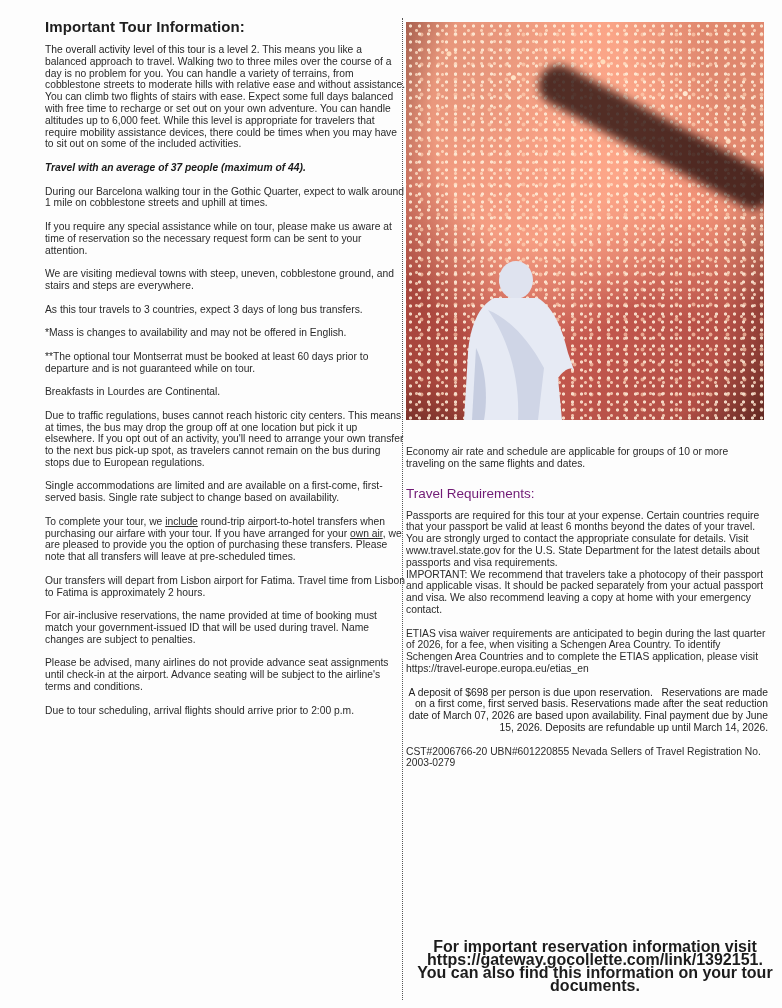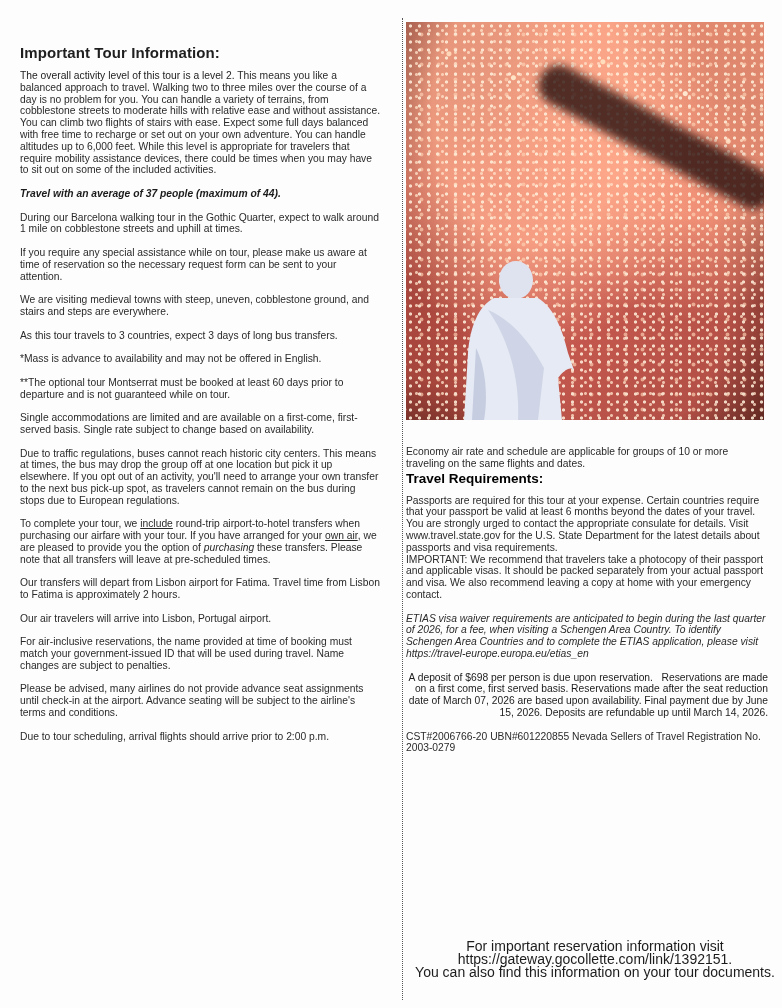--- a/index.html
+++ b/index.html
@@ -6,42 +6,42 @@
     html, body { width: 782px; height: 1008px; background: #ffffff; overflow: hidden; }
     body {
       position: relative;
       font-family: "Liberation Sans", "DejaVu Sans", sans-serif;
       color: #2a2a2a;
       font-size: 10.3px;
       line-height: 11.8px;
     }
     .page { position: absolute; inset: 0; background: #fdfdfd; }
     .col-left {
-      position: absolute; left: 20px; top: 18px; width: 360px; margin-top: 26px;
+      position: absolute; left: 45px; top: 18px; width: 360px;
     }
     .col-right {
       position: absolute; left: 406px; top: 22px; width: 362px;
     }
     .divider {
       position: absolute; left: 402px; top: 18px; width: 0; height: 982px;
       border-left: 1.5px dotted #555;
     }
     h1.section-title {
       font-size: 15px; line-height: 18px; font-weight: bold; color: #1f1f1f;
       margin-bottom: 8px; letter-spacing: 0.1px;
     }
     h2.section-title {
-      font-size: 13.5px; line-height: 16px; font-weight: bold; color: #000000;
-      margin: 1px 0 8px 0;
+      font-size: 13.5px; line-height: 16px; font-weight: normal; color: #701a75;
+      margin: 16px 0 8px 0;
     }
     p { margin: 0 0 11.8px 0; }
     p.tight { margin-bottom: 0; }
     .bold { font-weight: normal; color: #1c1c1c; }
     .italic-bold { font-style: italic; font-weight: bold; color: #1c1c1c; }
-    .italic { font-style: italic; }
+    .italic { }
     .u { text-decoration: underline; }
     .photo {
       width: 358px; height: 398px; margin-bottom: 26px; position: relative; overflow: hidden;
       background:
         radial-gradient(circle at 12% 8%, #ffd7b8 0 2px, transparent 3px),
         radial-gradient(circle at 30% 14%, #ffe3c6 0 2px, transparent 3px),
         radial-gradient(circle at 55% 10%, #ffdcbc 0 2px, transparent 3px),
         radial-gradient(circle at 78% 18%, #ffe6cf 0 2px, transparent 3px),
         radial-gradient(circle at 90% 30%, #ffd9bb 0 2px, transparent 3px),
         radial-gradient(ellipse at 35% 22%, rgba(255,170,140,0.85) 0 30%, transparent 55%),
@@ -63,48 +63,48 @@
     .photo .path {
       position: absolute; left: 120px; top: 95px; width: 260px; height: 40px;
       background: rgba(40,15,12,0.8); transform: rotate(28deg); filter: blur(4px);
       border-radius: 20px;
     }
     .photo .statue {
       position: absolute; left: 52px; top: 236px; width: 124px; height: 162px;
     }
     .footer-note {
       position: absolute; left: 414px; top: 940px; width: 362px;
-      text-align: center; font-weight: normal; font-size: 14px; line-height: 13px; color: #1c1c1c;
+      text-align: center; font-weight: bold; font-size: 16px; line-height: 13px; color: #1c1c1c;
     }
   </style>
 </head>
 <body>
 
 <div class="page">
 
   <div class="col-left">
     <h1 class="section-title">Important Tour Information:</h1>
 
     <p><span class="bold">The overall activity level of this tour is a level 2.</span><span> This means you like a balanced approach to travel. Walking two to three miles over the course of a day is no problem for you. You can handle a variety of terrains, from cobblestone streets to moderate hills with relative ease and without assistance. You can climb two flights of stairs with ease. Expect some full days balanced with free time to recharge or set out on your own adventure. You can handle altitudes up to 6,000 feet. While this level is appropriate for travelers that require mobility assistance devices, there could be times when you may have to sit out on some of the included activities.</span></p>
 
     <p class="italic-bold">Travel with an average of 37 people (maximum of 44).</p>
 
     <p>During our Barcelona walking tour in the Gothic Quarter, expect to walk around 1 mile on cobblestone streets and uphill at times.</p>
     <p>If you require any special assistance while on tour, please make us aware at time of reservation so the necessary request form can be sent to your attention.</p>
     <p>We are visiting medieval towns with steep, uneven, cobblestone ground, and stairs and steps are everywhere.</p>
     <p>As this tour travels to 3 countries, expect 3 days of long bus transfers.</p>
-    <p>*Mass is advance to availability and may not be offered in English.</p>
+    <p>*Mass is changes to availability and may not be offered in English.</p>
     <p>**The optional tour Montserrat must be booked at least 60 days prior to departure and is not guaranteed while on tour.</p>
+    <p>Breakfasts in Lourdes are Continental.</p>
+    <p>Due to traffic regulations, buses cannot reach historic city centers. This means at times, the bus may drop the group off at one location but pick it up elsewhere. If you opt out of an activity, you'll need to arrange your own transfer to the next bus pick-up spot, as travelers cannot remain on the bus during stops due to European regulations.</p>
     <p>Single accommodations are limited and are available on a first-come, first-served basis. Single rate subject to change based on availability.</p>
-    <p>Due to traffic regulations, buses cannot reach historic city centers. This means at times, the bus may drop the group off at one location but pick it up elsewhere. If you opt out of an activity, you'll need to arrange your own transfer to the next bus pick-up spot, as travelers cannot remain on the bus during stops due to European regulations.</p>
 
     <p><span>To complete your tour, we </span><span class="u">include</span><span> round-trip airport-to-hotel transfers when purchasing our airfare with your tour. If you have arranged for your </span><span class="u">own air</span><span>, we are pleased to provide you the option of </span><span class="italic">purchasing</span><span> these transfers. Please note that all transfers will leave at pre-scheduled times.</span></p>
 
     <p>Our transfers will depart from Lisbon airport for Fatima. Travel time from Lisbon to Fatima is approximately 2 hours.</p>
-    <p>Our air travelers will arrive into Lisbon, Portugal airport.</p>
     <p>For air-inclusive reservations, the name provided at time of booking must match your government-issued ID that will be used during travel. Name changes are subject to penalties.</p>
     <p>Please be advised, many airlines do not provide advance seat assignments until check-in at the airport. Advance seating will be subject to the airline's terms and conditions.</p>
     <p>Due to tour scheduling, arrival flights should arrive prior to 2:00 p.m.</p>
   </div>
 
   <div class="divider"></div>
 
   <div class="col-right">
     <div class="photo">
       <div class="candles"></div>

